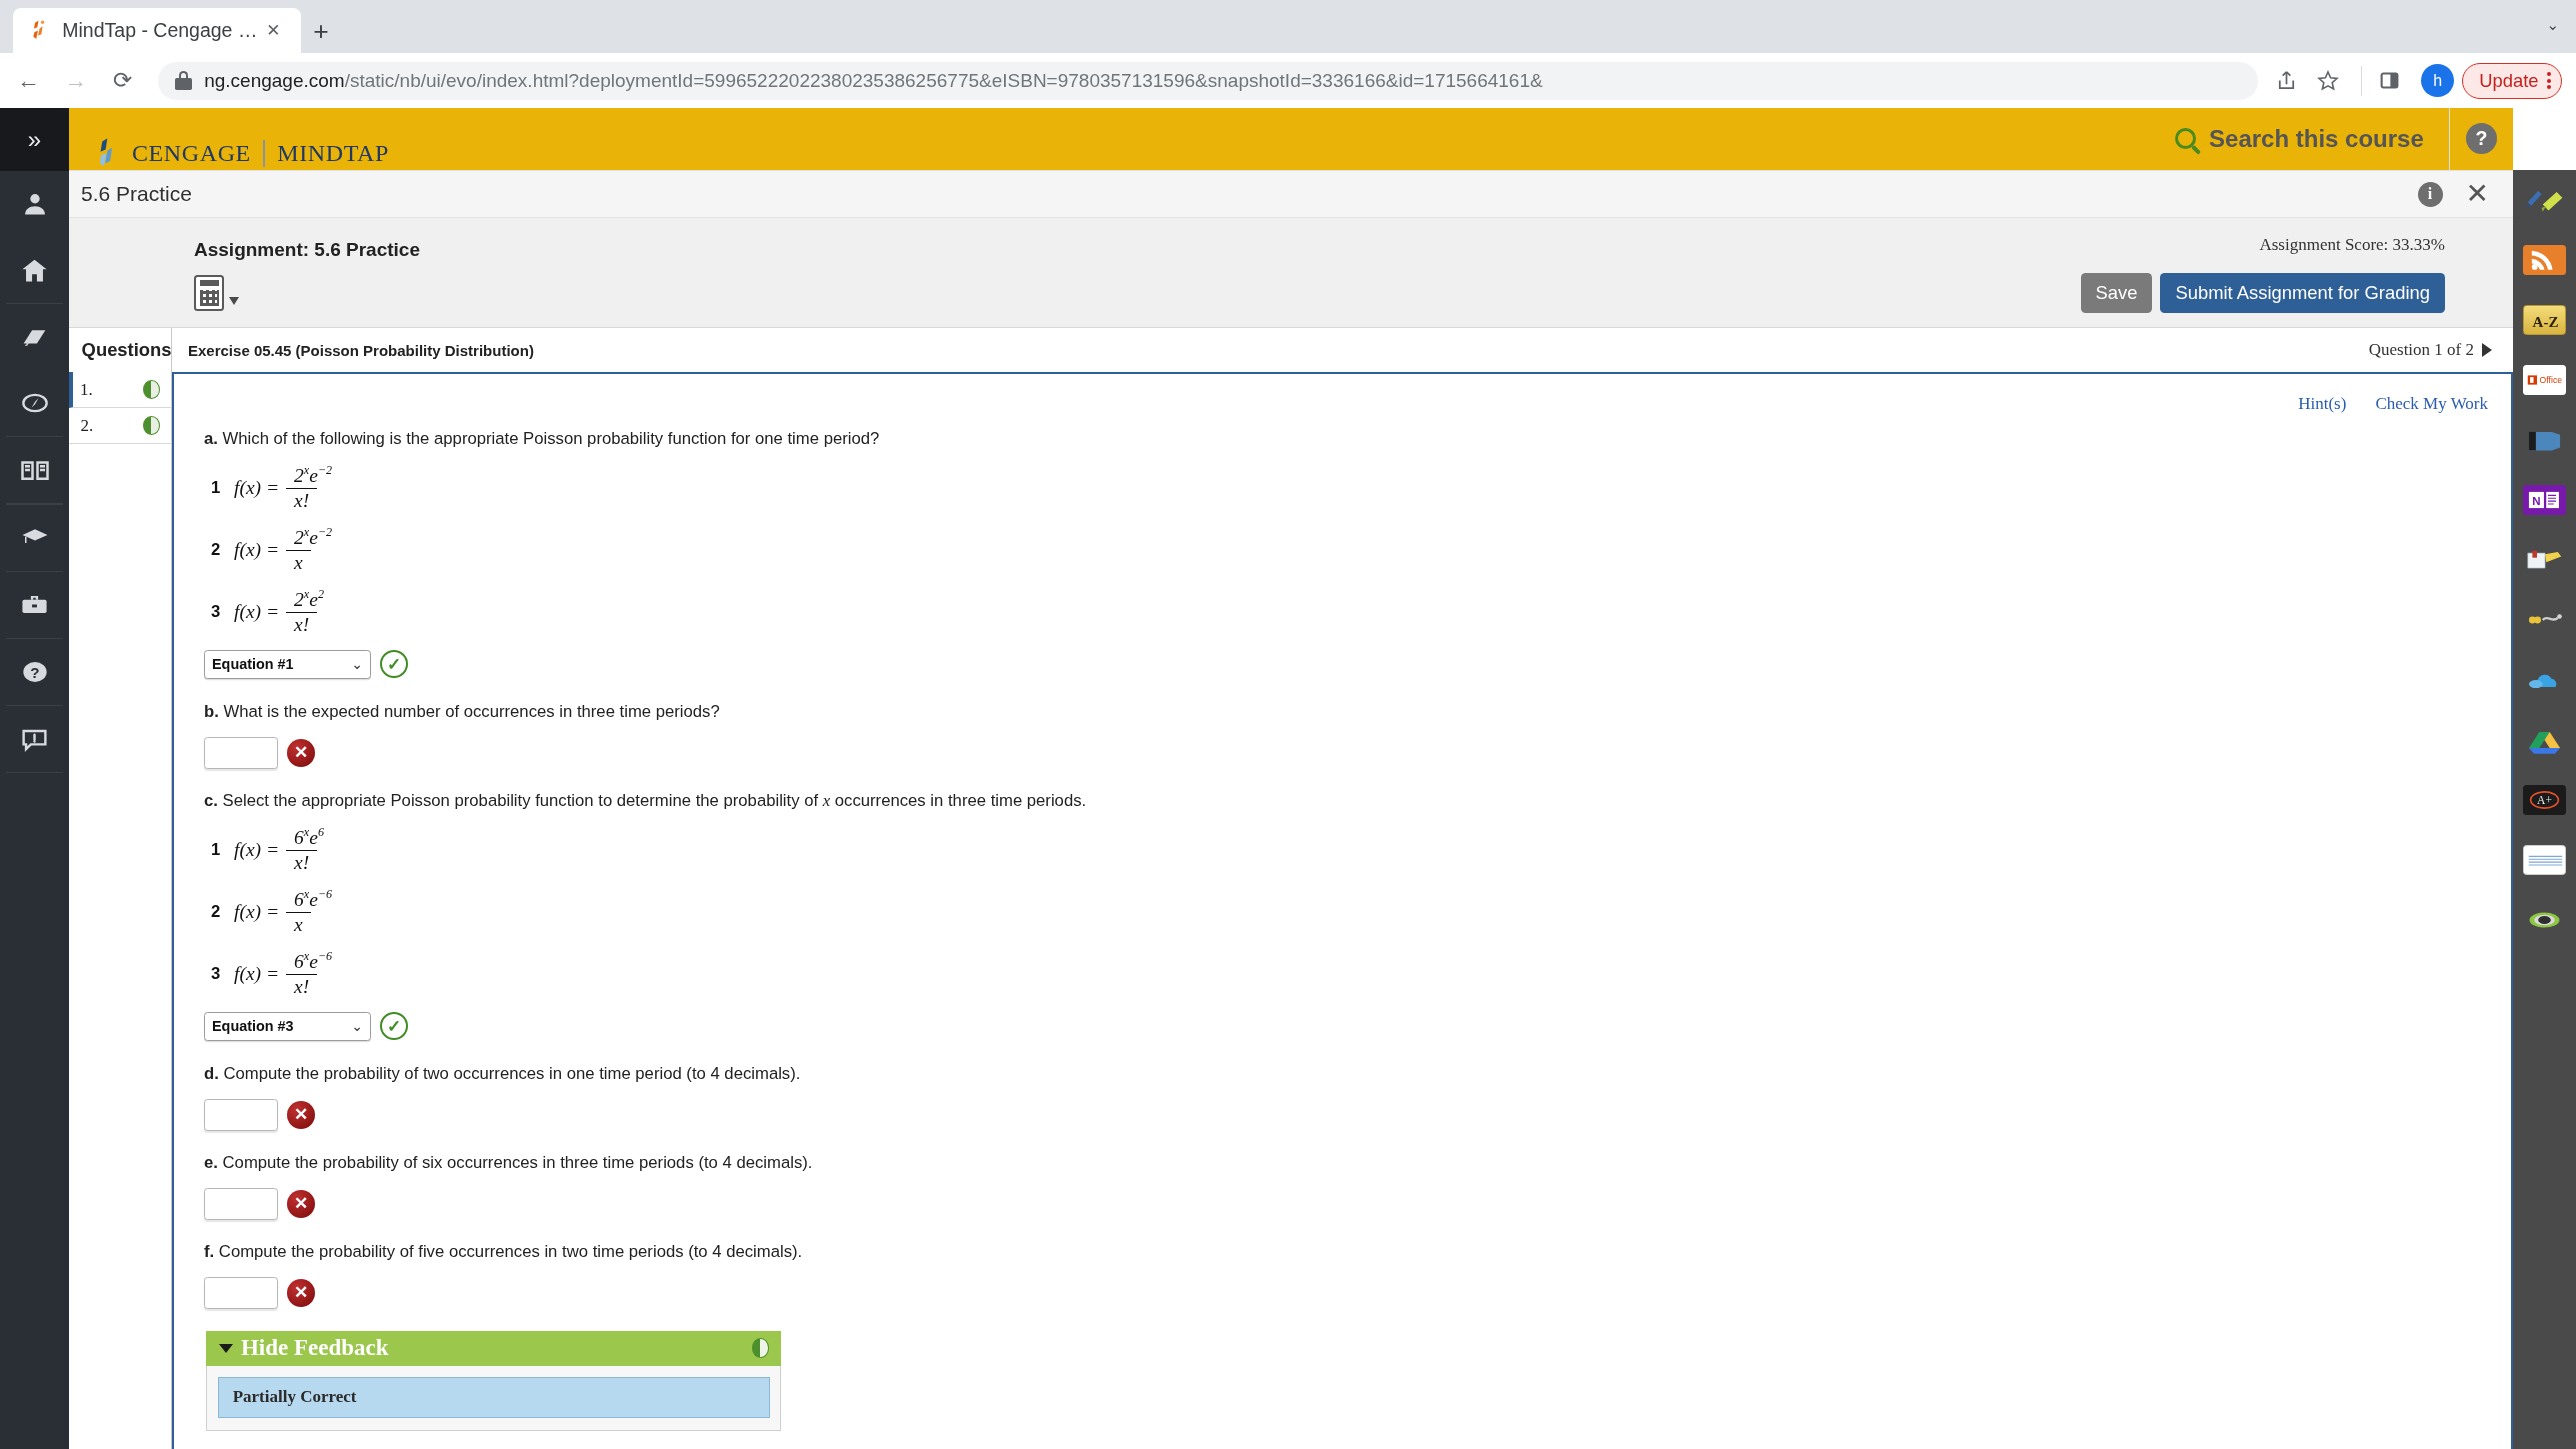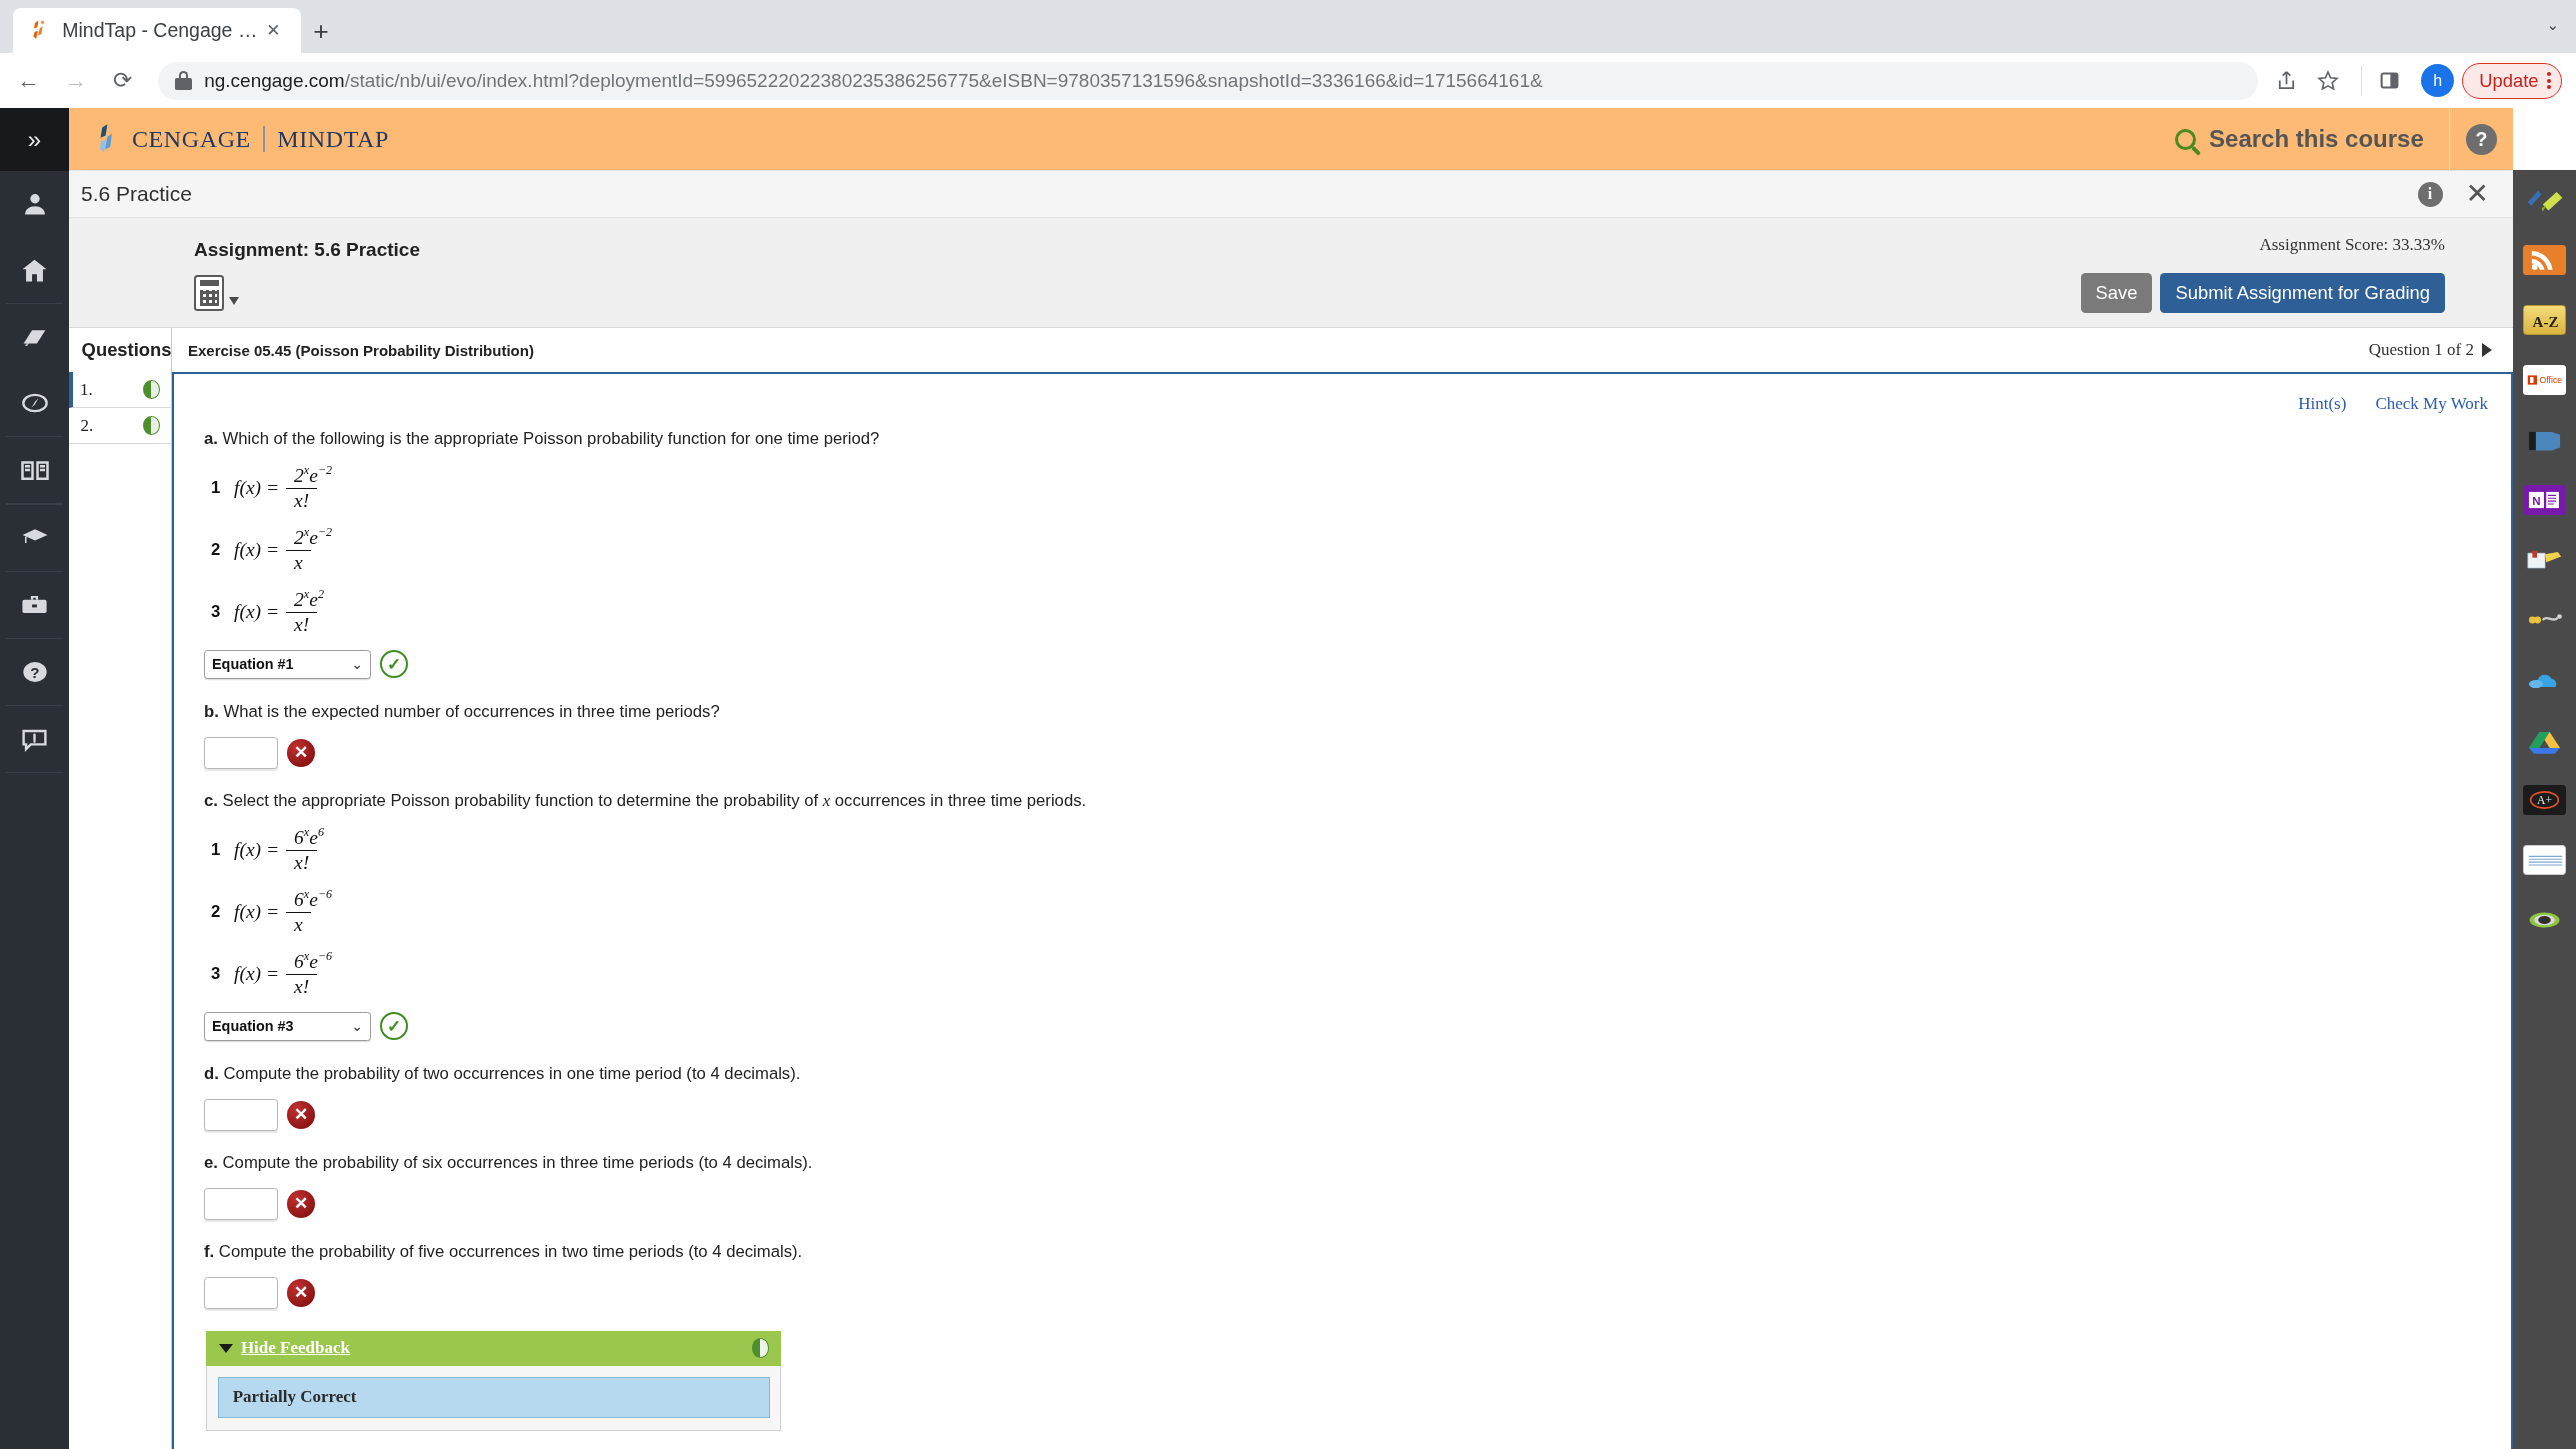--- a/index.html
+++ b/index.html
@@ -90,22 +90,22 @@
   }
   .rail-item {
     height: 66px; display: flex; align-items: center; justify-content: center;
     color: #d7dade;
   }
   .rail-div { height: 1.2px; background: #3b4048; margin: 0 5.8px; }
 
   
   .mt-header {
     position: absolute; left: 69px; top: 108px; width: 2444px; height: 63px;
-    background: #fdba74; border-bottom: 1.2px solid #e2e2e2;
-    display: flex; align-items: center;
+    background: #eab308; border-bottom: 1.2px solid #e2e2e2;
+    display: flex; align-items: flex-end;
   }
   .cengage-logo { display: flex; align-items: center; margin-left: 24px; }
   .cg-mark { width: 31px; height: 33px; position: relative; margin-right: 8px; }
   .cg-word { font-size: 24px; letter-spacing: 0.6px; color: #203864; font-family: "Liberation Serif", serif; }
   .cg-bar { width: 1.2px; height: 26.5px; background: #8a93a6; margin: 0 12.6px; }
   .mt-word { font-size: 24px; letter-spacing: 0.6px; color: #203864; font-family: "Liberation Serif", serif; }
   .mt-right { margin-left: auto; display: flex; align-items: center; height: 63px; }
   .search-box { display: flex; align-items: center; padding: 0 25px 0 0; }
   .search-glyph {
     width: 21px; height: 21px; border: 3.5px solid #4a8a1f; border-radius: 50%;
@@ -258,21 +258,21 @@
     box-shadow: 0 1.2px 1.2px rgba(0,0,0,.10);
   }
 
   
   .fb-wrap { margin: 19.5px 0 0 2.3px; width: 575px; }
   .fb-head {
     background: #9ac74c; height: 35px; display: flex; align-items: center;
     padding: 0 12.6px; color: #fff;
   }
   .fb-caret { width: 0; height: 0; border-left: 7.5px solid transparent; border-right: 7.5px solid transparent; border-top: 9.2px solid #1b1b1b; margin-right: 8px; }
-  .fb-title { font-size: 17px; font-weight: bold; font-family: "Liberation Serif", serif; text-decoration: underline; }
+  .fb-title { font-size: 23px; font-weight: bold; font-family: "Liberation Serif", serif; }
   .fb-badge {
     margin-left: auto; width: 17px; height: 19.5px; border-radius: 50%;
     background: linear-gradient(90deg,#4d8f2d 0 50%, #eef4e8 50% 100%);
     border: 1.7px solid #4d8f2d; box-sizing: border-box;
   }
   .fb-body { background: #f7f7f7; border: 1.2px solid #cfcfcf; border-top: none; padding: 11.5px 10.4px 12.6px 10.4px; }
   .fb-chip {
     background: #b6d9ef; border: 1.2px solid #8ab9d8; padding: 9.2px 14px;
     font-size: 17px; font-weight: bold; color: #2b2b2b; font-family: "Liberation Serif", serif;
   }

